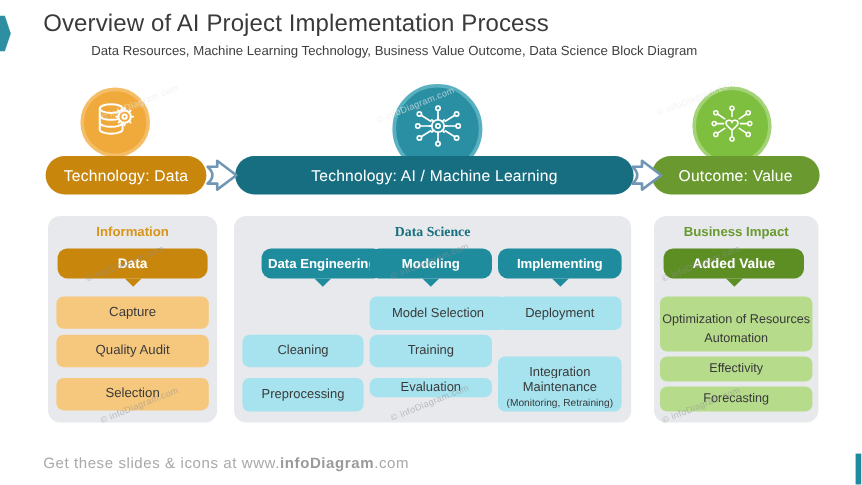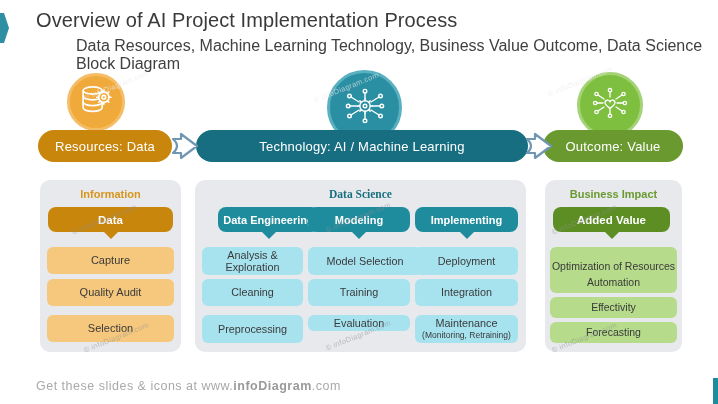--- a/index.html
+++ b/index.html
@@ -13,21 +13,21 @@
   }
 
   
   .title-accent { position: absolute; left: 0; top: 13px; }
   .page-title {
     position: absolute; left: 36px; top: 9px;
     font-size: 20px; font-weight: 400; color: #3a3a3a; letter-spacing: 0.1px;
   }
   .page-subtitle {
     position: absolute; left: 36px; top: 37px;
-    font-size: 16px; color: #404040; padding-left: 40px;
+    font-size: 11px; color: #404040; padding-left: 40px;
   }
 
   
   .circle {
     position: absolute; border-radius: 50%;
     display: flex; align-items: center; justify-content: center; z-index: 1;
   }
   .circle-data  { left: 67px;  top: 73px; width: 58px; height: 58px; background:#F0A93B; border:3px solid #F4BD66; }
   .circle-ai    { left: 327px; top: 70px; width: 75px; height: 75px; background:#2B8FA3; border:3px solid #58B0C0; }
   .circle-value { left: 577px; top: 72px; width: 66px; height: 66px; background:#7FBF3F; border:3px solid #A4D276; }
@@ -195,21 +195,21 @@
           <line x1="0" y1="-6" x2="0" y2="-11"></line>
             <circle cx="0" cy="-12.8" r="1.7"></circle>
           <line x1="0" y1="6" x2="0" y2="11"></line>
             <circle cx="0" cy="12.8" r="1.7"></circle>
         </g>
         <path d="M0,-1.2 C-1,-3.6 -5,-3.2 -5,-0.4 C-5,2 -1.4,4.2 0,5.4 C1.4,4.2 5,2 5,-0.4 C5,-3.2 1,-3.6 0,-1.2 Z"></path>
       </svg>
     </span>
   </div>
 
-  <div class="banner banner-orange">Resources: Data</div>
+  <div class="banner banner-orange">Technology: Data</div>
   <div class="banner banner-teal">Technology: AI / Machine Learning</div>
   <div class="banner banner-green">Outcome: Value</div>
 
   <svg class="flow-arrow flow-arrow-1" width="34" height="30">
     <path d="M5,8 Q13,15 5,22 L13,22 L13,27 L29,15 L13,3 L13,8 Z" fill="#ffffff" stroke="#7096B4" stroke-width="2.2" stroke-linejoin="round"></path>
   </svg>
   <svg class="flow-arrow flow-arrow-2" width="34" height="30">
     <path d="M5,8 Q13,15 5,22 L13,22 L13,27 L29,15 L13,3 L13,8 Z" fill="#ffffff" stroke="#7096B4" stroke-width="2.2" stroke-linejoin="round"></path>
   </svg>
 
@@ -219,36 +219,35 @@
     <div class="item item-orange" style="top:67px; height:27px;">Capture</div>
     <div class="item item-orange" style="top:99px; height:27px;">Quality Audit</div>
     <div class="item item-orange" style="top:135px; height:27px;">Selection</div>
   </div>
 
   <div class="panel panel-ds">
     <div class="panel-title pt-teal" style="font-size:11.5px;font-family:Liberation Serif, serif;">Data Science</div>
 
     <div class="ds-col" style="left:7px; width:101px;">
       <div class="callout" style="--c:#1F8C9E; left:16px; width:101px; top:27px; font-size:11px;">Data Engineering</div>
-      <div class="item item-cyan" style="left:0; width:101px; top:67px; height:28px; font-size:10.8px;">Analysis &amp; Exploration</div>
       <div class="item item-cyan" style="left:0; width:101px; top:99px; height:27px; font-size:10.8px;">Cleaning</div>
       <div class="item item-cyan" style="left:0; width:101px; top:135px; height:28px; font-size:10.8px;">Preprocessing</div>
     </div>
 
     <div class="ds-col" style="left:113px; width:102px;">
       <div class="callout" style="--c:#1F8C9E; left:0; width:102px; top:27px; font-size:11px;">Modeling</div>
       <div class="item item-cyan" style="left:0; width:114px; top:67px; height:28px; font-size:10.8px;">Model Selection</div>
       <div class="item item-cyan" style="left:0; width:102px; top:99px; height:27px; font-size:10.8px;">Training</div>
       <div class="item item-cyan" style="left:0; width:102px; top:135px; height:16px; font-size:10.8px;">Evaluation</div>
     </div>
 
     <div class="ds-col" style="left:220px; width:103px;">
       <div class="callout" style="--c:#1F8C9E; left:0; width:103px; top:27px; font-size:11px;">Implementing</div>
       <div class="item item-cyan" style="left:0; width:103px; top:67px; height:28px; font-size:10.8px;">Deployment</div>
-      <div class="item item-cyan" style="left:0; width:103px; top:99px; height:27px; font-size:10.8px;">Integration</div>
+      <div class="item item-cyan" style="left:0; width:103px; top:117px; height:27px; font-size:10.8px;">Integration</div>
       <div class="item item-cyan" style="left:0; width:103px; top:135px; height:28px; font-size:10.8px;">
         <span>Maintenance</span>
         <span class="item-sub">(Monitoring, Retraining)</span>
       </div>
     </div>
   </div>
 
   <div class="panel panel-impact">
     <div class="panel-title pt-green">Business Impact</div>
     <div class="callout" style="--c:#5C8E23; left:8px; width:117px; top:27px;">Added Value</div>

